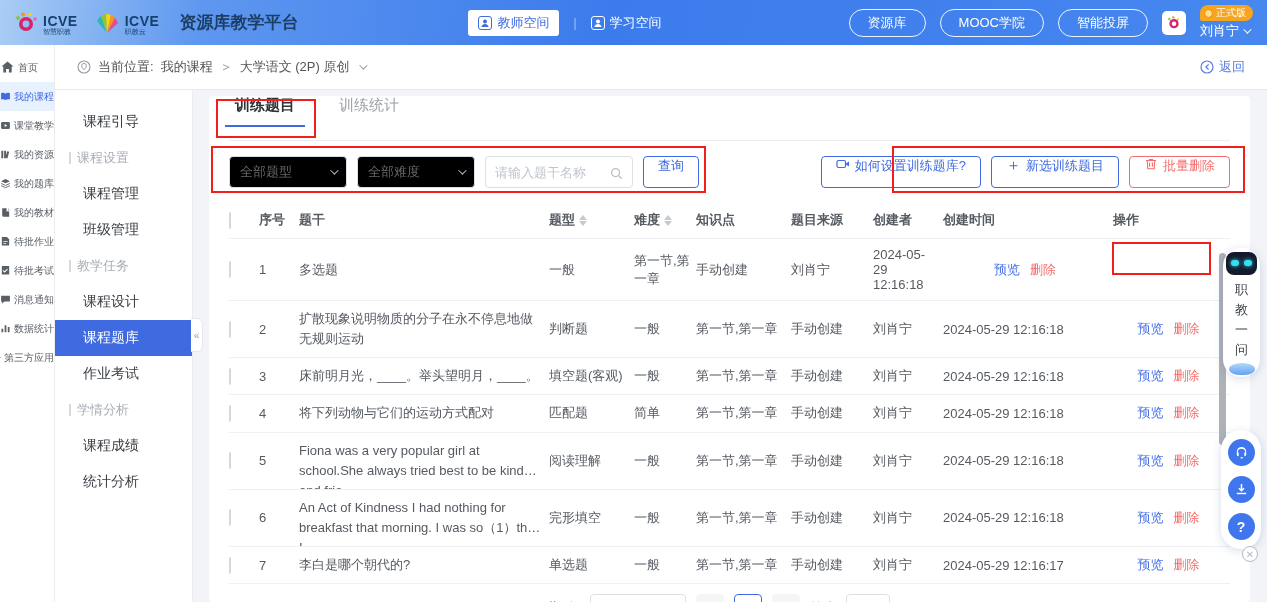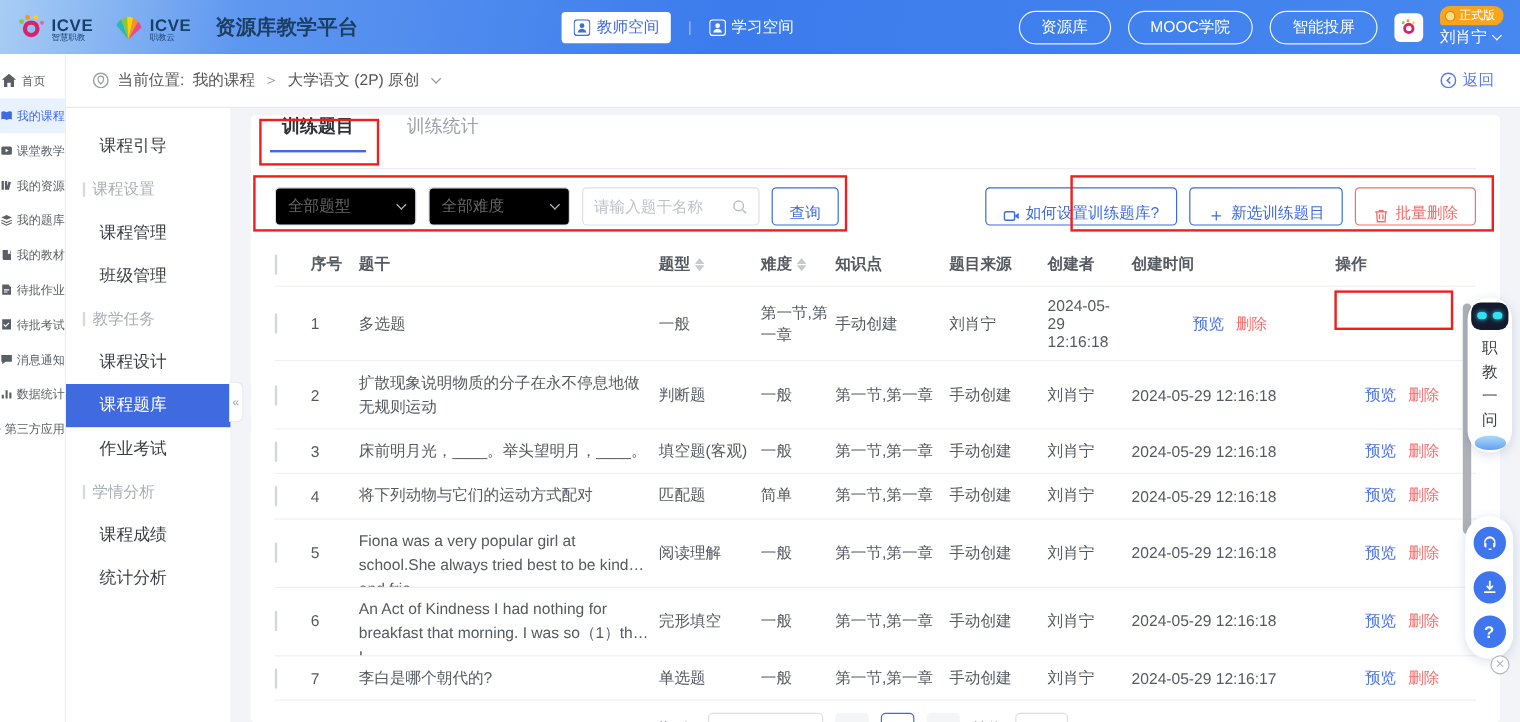--- a/index.html
+++ b/index.html
@@ -76,21 +76,21 @@
   .filter-row { display:flex; align-items:center; margin-top:15px; gap:10px; }
   .sel { width:118px; height:32px; border:1px solid #dcdfe6; border-radius:4px;
     display:flex; align-items:center; justify-content:space-between; padding:0 10px;
     font-size:13px; color:#666; cursor:pointer; background:#000000; }
   .sel .chev, .search .mag { color:#b8bdc6; }
   .search { width:148px; height:32px; border:1px solid #dcdfe6; border-radius:4px;
     display:flex; align-items:center; padding:0 9px; gap:14px; background:#fff; }
   .search input { border:none; outline:none; flex:1; min-width:0; font-size:13px; color:#333;
     font-family:inherit; }
   .search input::placeholder { color:#bfc4cc; }
-  .btn { height:32px; border-radius:4px; font-size:13px; display:flex; align-items:flex-end;
+  .btn { height:32px; border-radius:4px; font-size:13px; display:flex; align-items:flex-start;
     justify-content:center; gap:5px; cursor:pointer; padding:0 14px; white-space:nowrap; background:#fff; }
   .btn-blue { border:1px solid #3f6ae0; color:#3f6ae0; }
   .btn-red { border:1px solid #f56c6c; color:#f56c6c; }
   .spacer { flex:1; }
 
   
   .tbl { margin-top:14px; font-size:13px; }
   .trow { display:grid; grid-template-columns:30px 40px 250px 85px 62px 95px 82px 70px 170px 1fr;
     align-items:center; border-bottom:1px solid #eef0f4; }
   .thead { color:#3a3f45; font-weight:bold; }

